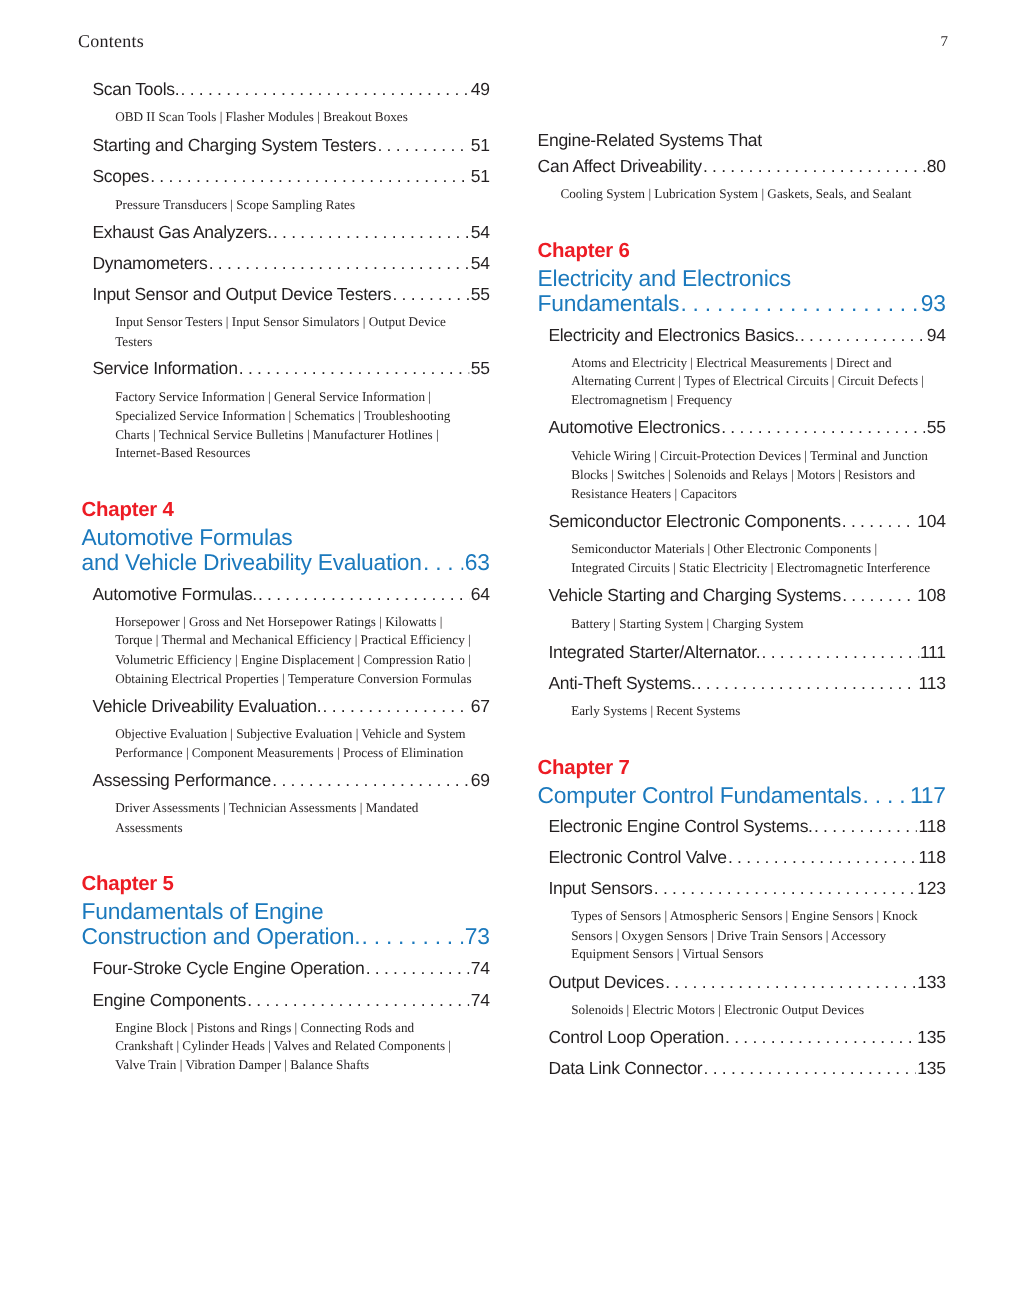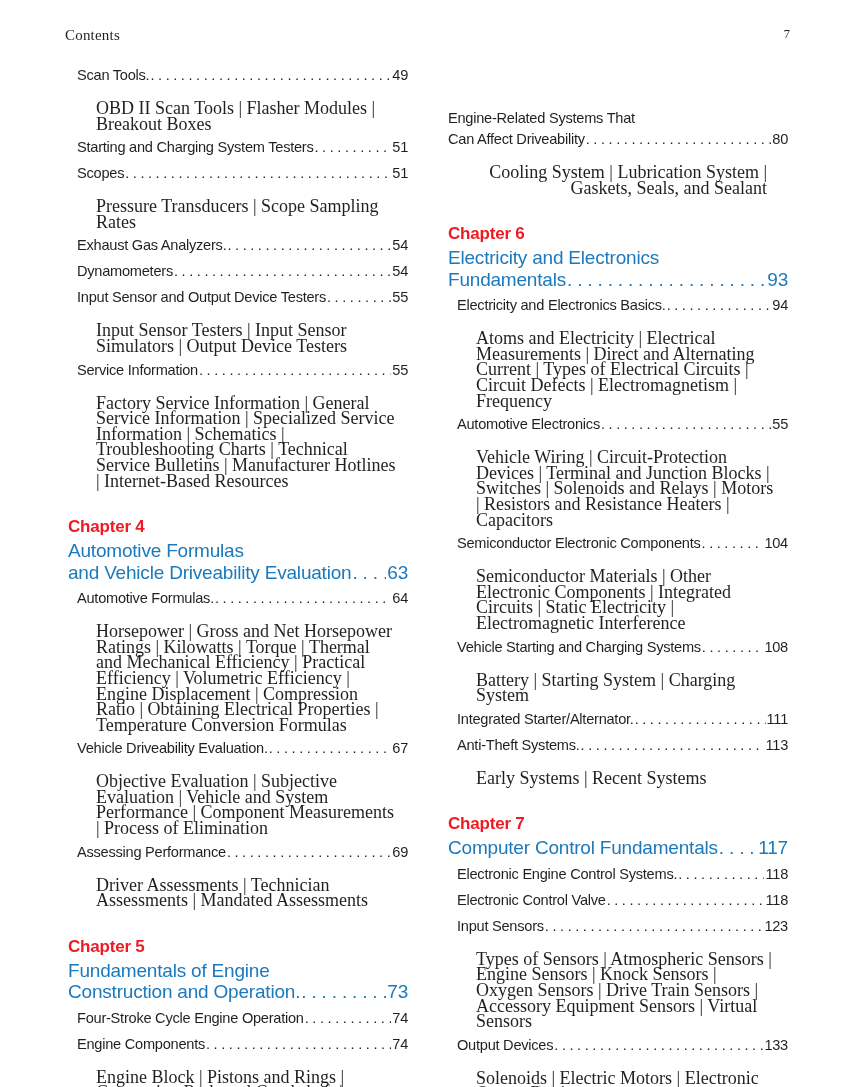--- a/index.html
+++ b/index.html
@@ -107,28 +107,28 @@
     letter-spacing: -0.25px;
     margin-left: 9px;
     margin-top: 5px;
   }
   .entry.flush { margin-left: 0; margin-top: 48px; }
   .entry .ent-line { display: block; white-space: nowrap; }
 
   
   .subentry {
     font-family: "Liberation Serif", serif;
-    font-size: 18px;
+    font-size: 11px;
     color: #231f20;
     line-height: 15.6px;
     margin-left: 28px;
-    margin-top: 15px;
+    margin-top: 5px;
     max-width: 300px;
   }
-  .subentry.flushsub { margin-left: 19px; text-align: right; }
+  .subentry.flushsub { margin-left: 19px; }
 </style>
 </head>
 <body>
 
 <div class="running-head">Contents</div>
 <div class="folio">7</div>
 
 <div class="columns">
   <div class="col col-left" id="col-left">
       <div class="chapter-block first">

